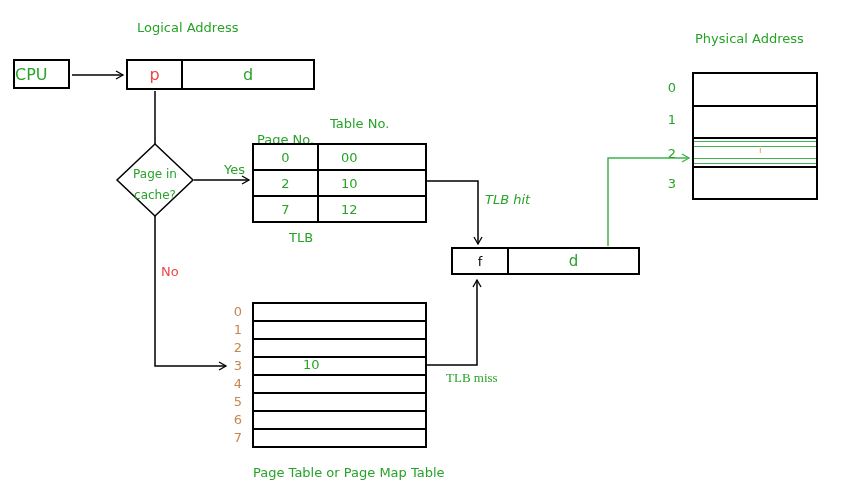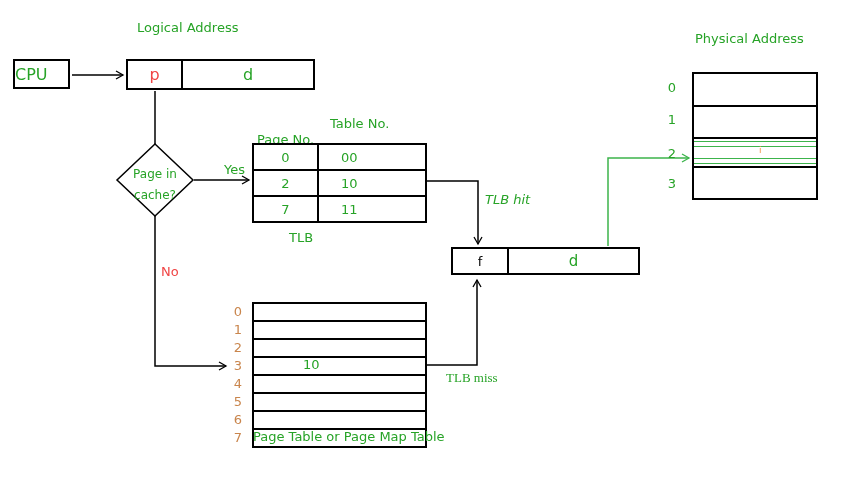--- a/index.html
+++ b/index.html
@@ -103,21 +103,21 @@
     <div class="tlb-row">
       <div class="tlb-c1 green">0</div>
       <div class="tlb-c2 green">00</div>
     </div>
     <div class="tlb-row">
       <div class="tlb-c1 green">2</div>
       <div class="tlb-c2 green">10</div>
     </div>
     <div class="tlb-row">
       <div class="tlb-c1 green">7</div>
-      <div class="tlb-c2 green">11</div>
+      <div class="tlb-c2 green">12</div>
     </div>
   </div>
   <div class="abs lbl green" style="left:289px; top:230px;">TLB</div>
 
   <div class="abs lbl green" style="left:485px; top:192px;font-style:italic;">TLB hit</div>
   <div class="abs lbl green" style="left:446px; top:370px;font-family:Liberation Serif, serif;">TLB miss</div>
 
   <div class="box fd-box">
     <div class="c1">f</div>
     <div class="c2 green">d</div>
@@ -137,21 +137,21 @@
     <span style="top:304px;">0</span>
     <span style="top:322px;">1</span>
     <span style="top:340px;">2</span>
     <span style="top:358px;">3</span>
     <span style="top:376px;">4</span>
     <span style="top:394px;">5</span>
     <span style="top:412px;">6</span>
     <span style="top:430px;">7</span>
   </div>
   <div class="abs lbl green" style="left:303px; top:357px;">10</div>
-  <div class="abs lbl green" style="left:253px; top:429px;">Page Table or Page Map Table</div>
+  <div class="abs lbl green" style="left:253px; top:465px;">Page Table or Page Map Table</div>
 
   <div class="box phys-box">
     <div class="phys-div" style="top:31px;"></div>
     <div class="phys-div" style="top:63px;"></div>
     <div class="phys-div" style="top:92px;"></div>
     <div class="phys-green" style="top:67px;"></div>
     <div class="phys-green" style="top:72px;"></div>
     <div class="phys-green" style="top:84px;"></div>
     <div class="phys-green" style="top:89px;"></div>
   </div>

